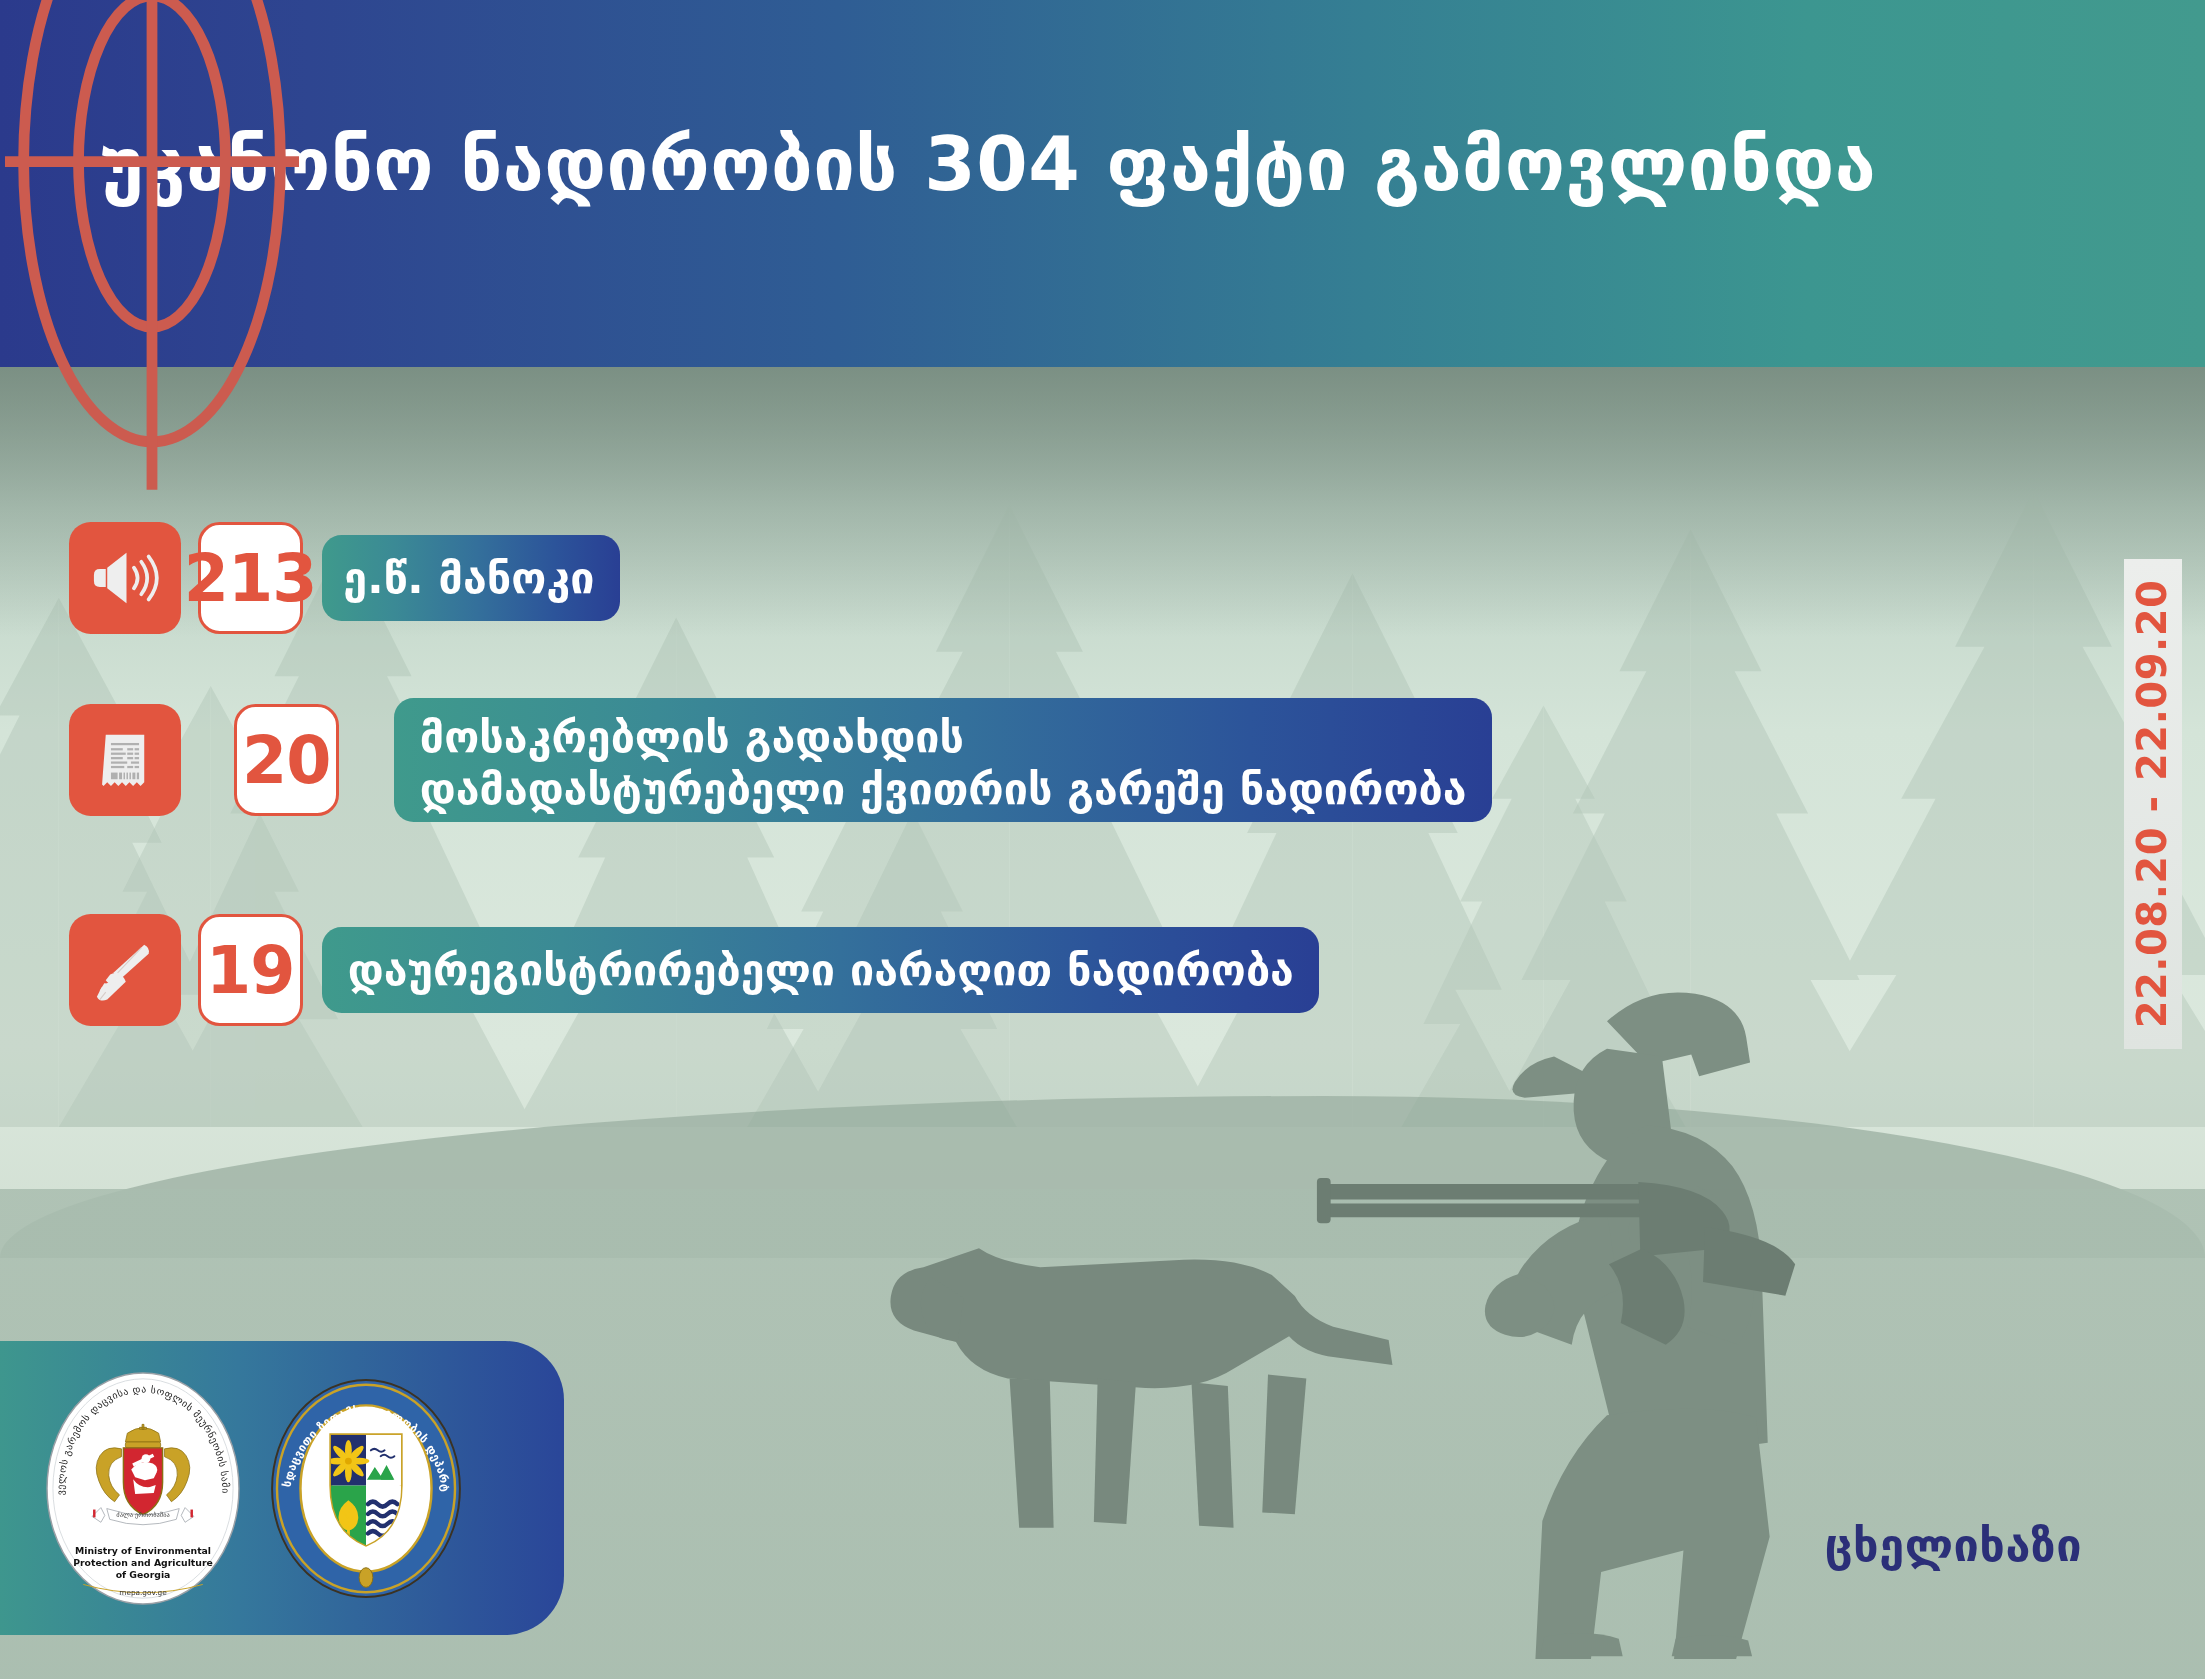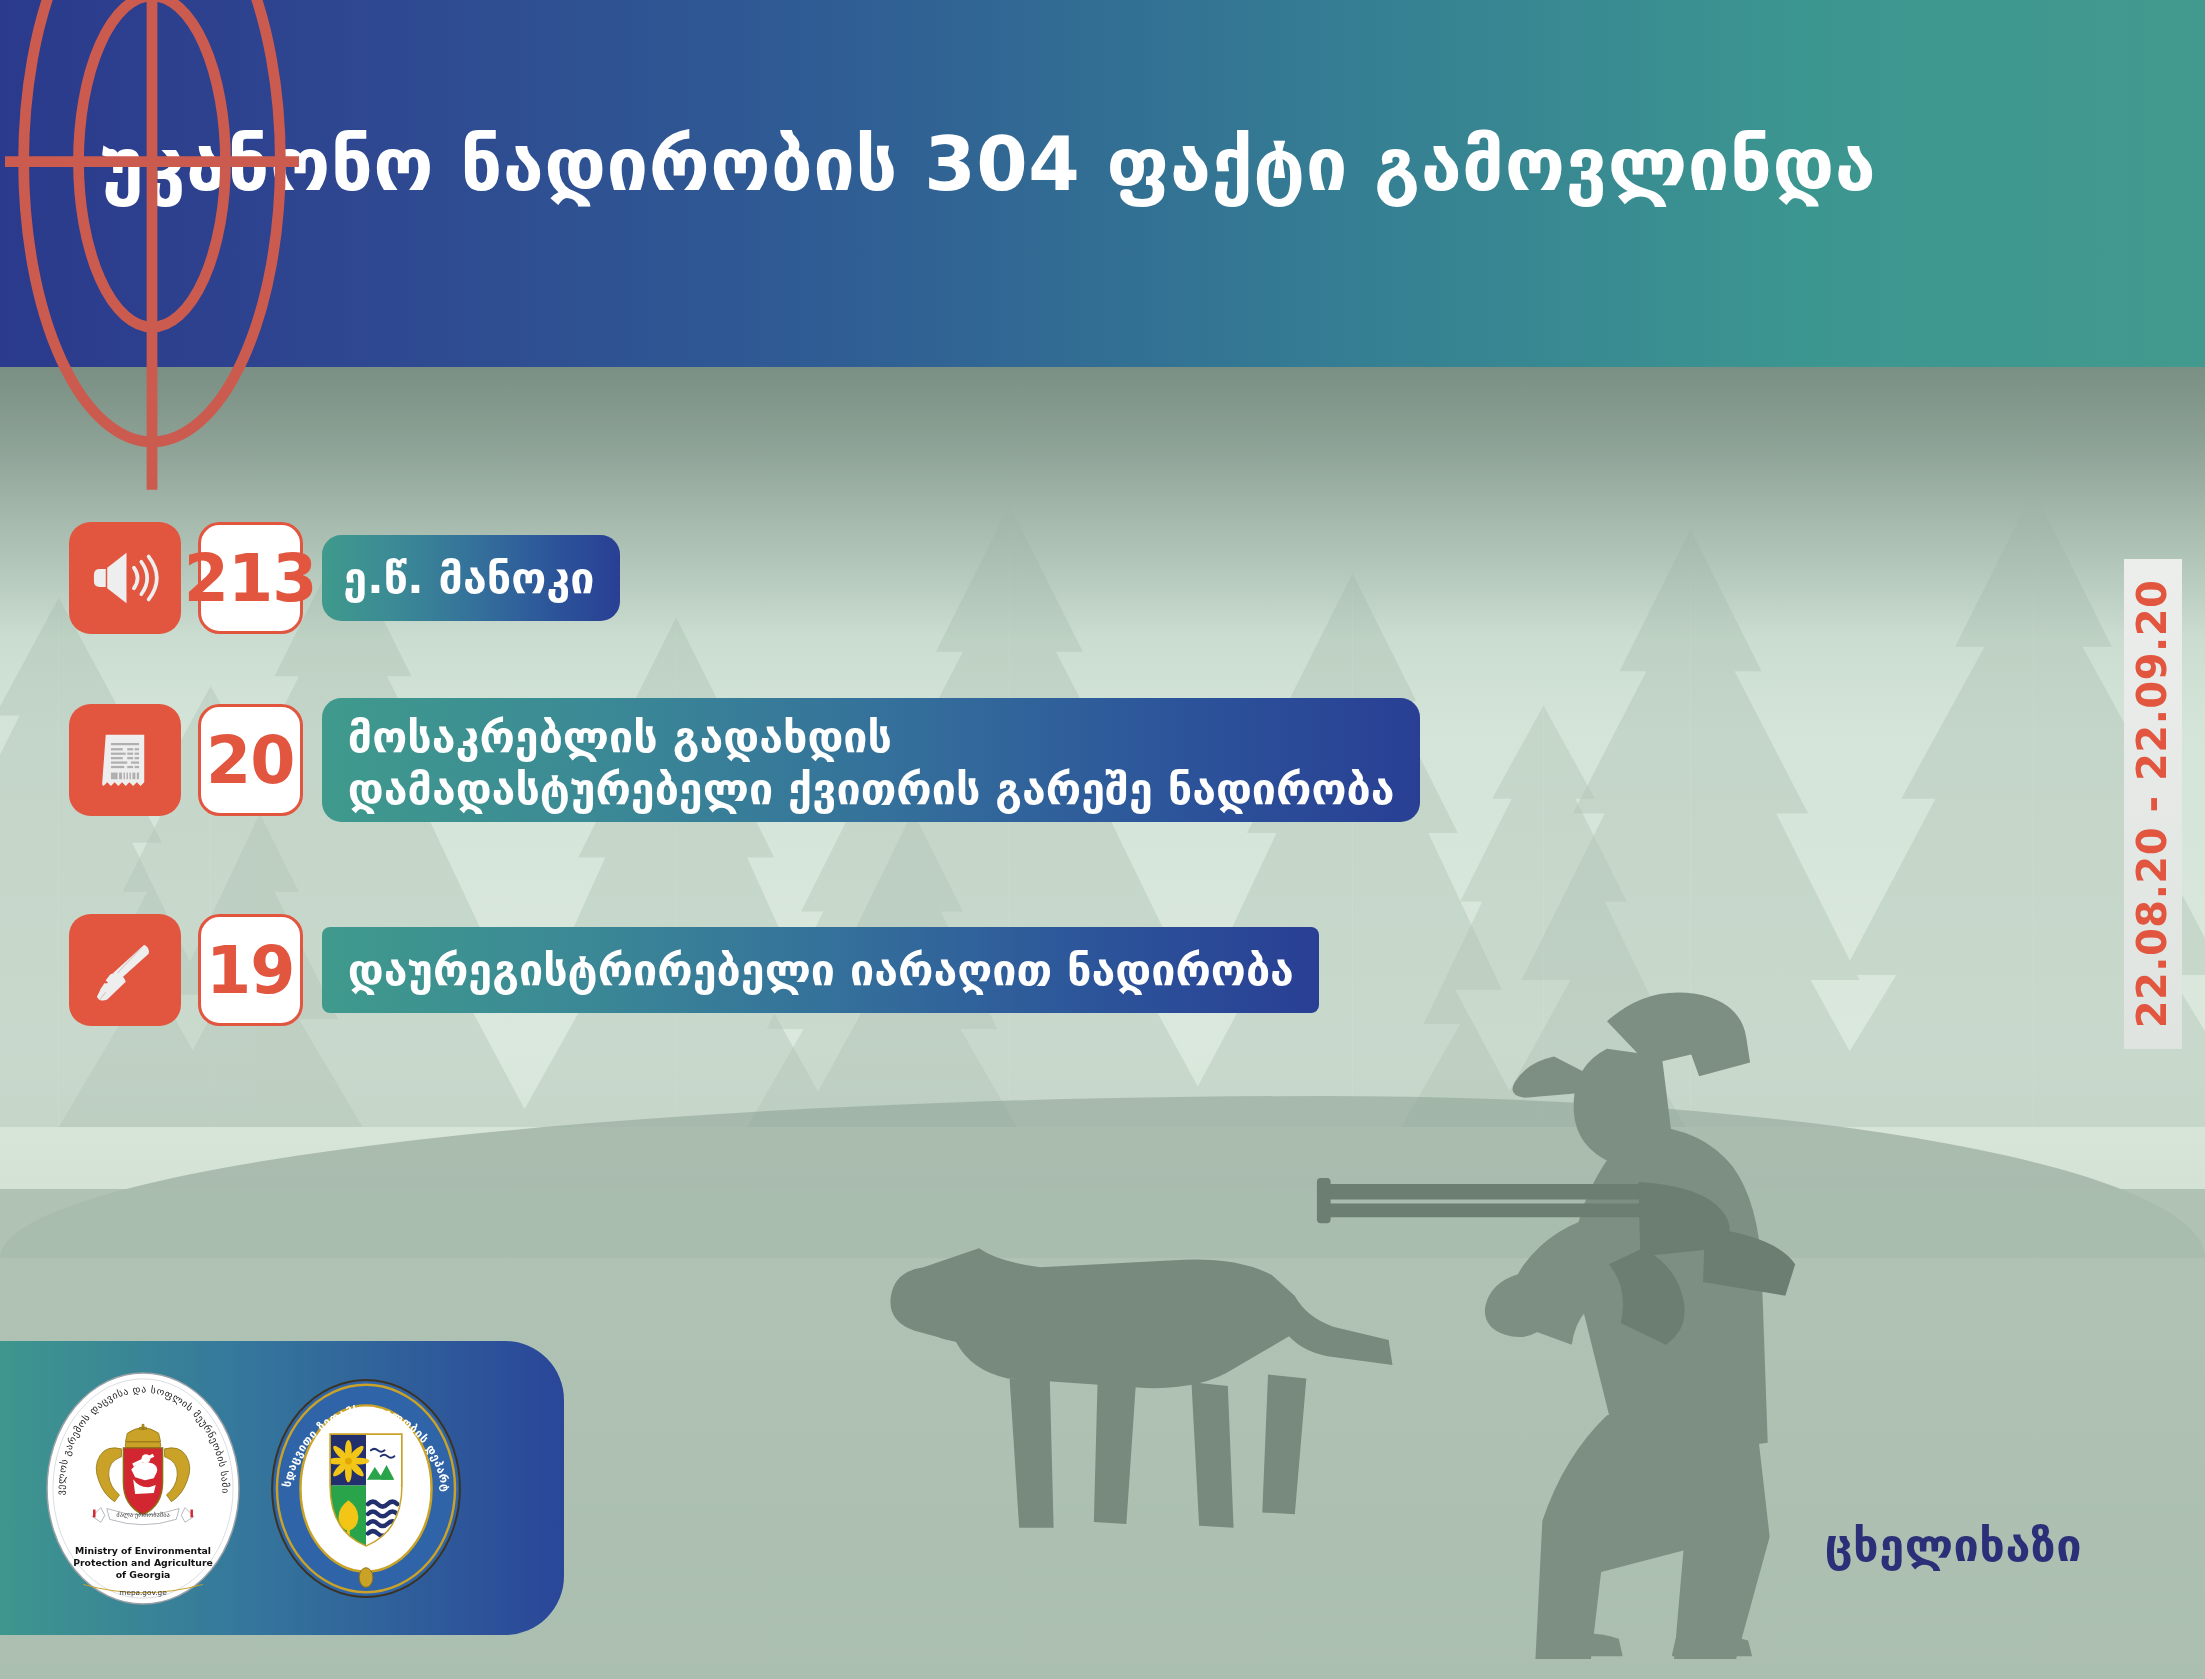--- a/index.html
+++ b/index.html
@@ -105,25 +105,25 @@
     font-size:43px;
     font-weight:700;
     line-height:1.22;
     white-space:pre-line;
     flex:0 0 auto;
   }
 
   #row1{ left:69px; top:522px; }
   #row1 .pill{ height:86px;padding-left:21px; }
 
-  #row2{ left:69px; top:698px; }
+  #row2{ left:69px; top:698px;gap:36px; }
   #row2 .pill{ height:124px; padding-top:6.9px; }
 
   #row3{ left:69px; top:914px; }
-  #row3 .pill{ height:86px;border-radius:8px; }
+  #row3 .pill{ height:86px; }
 
   
   .date-strip{
     position:absolute;
     right:23.5px; top:559px;
     width:58px; height:490px;
     background:linear-gradient(180deg,#eceeec 0%, #e4e8e5 60%, #dfe4e0 100%);
     z-index:7;
     display:flex; align-items:center; justify-content:center;
   }

